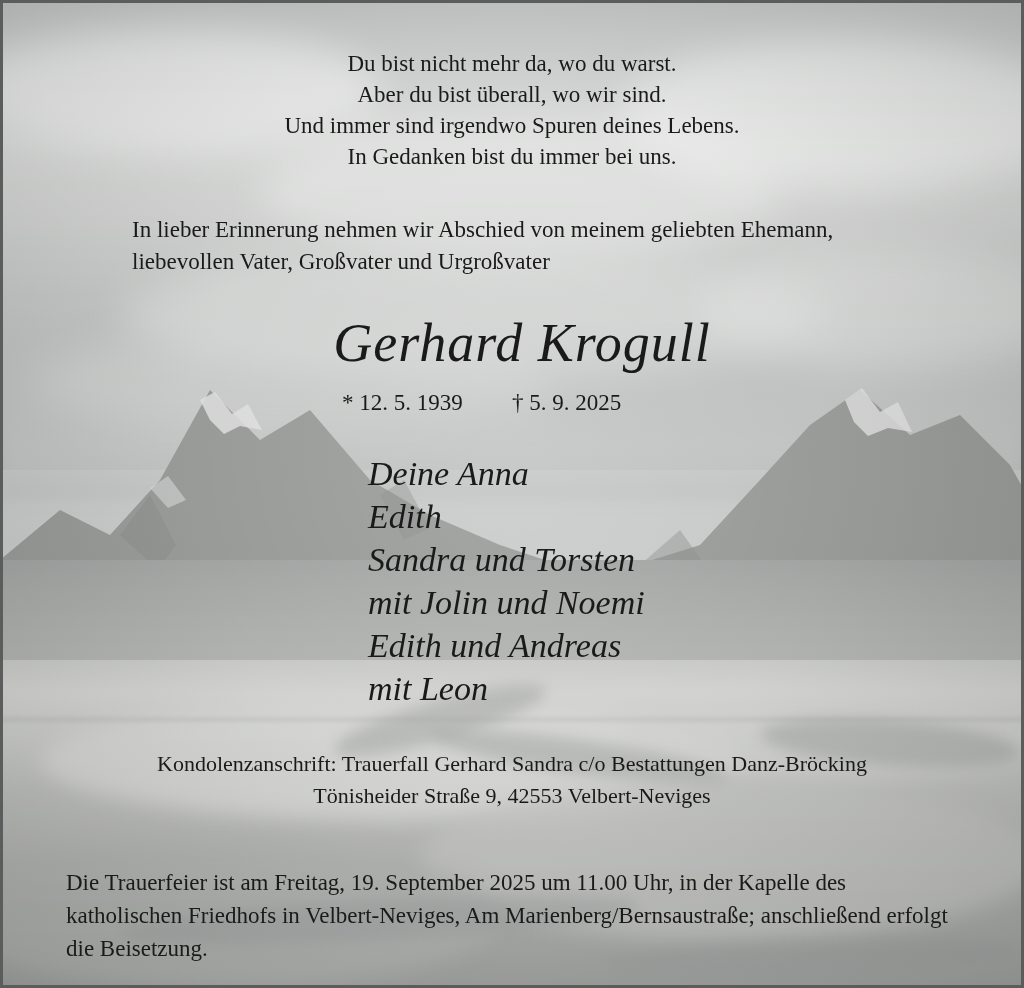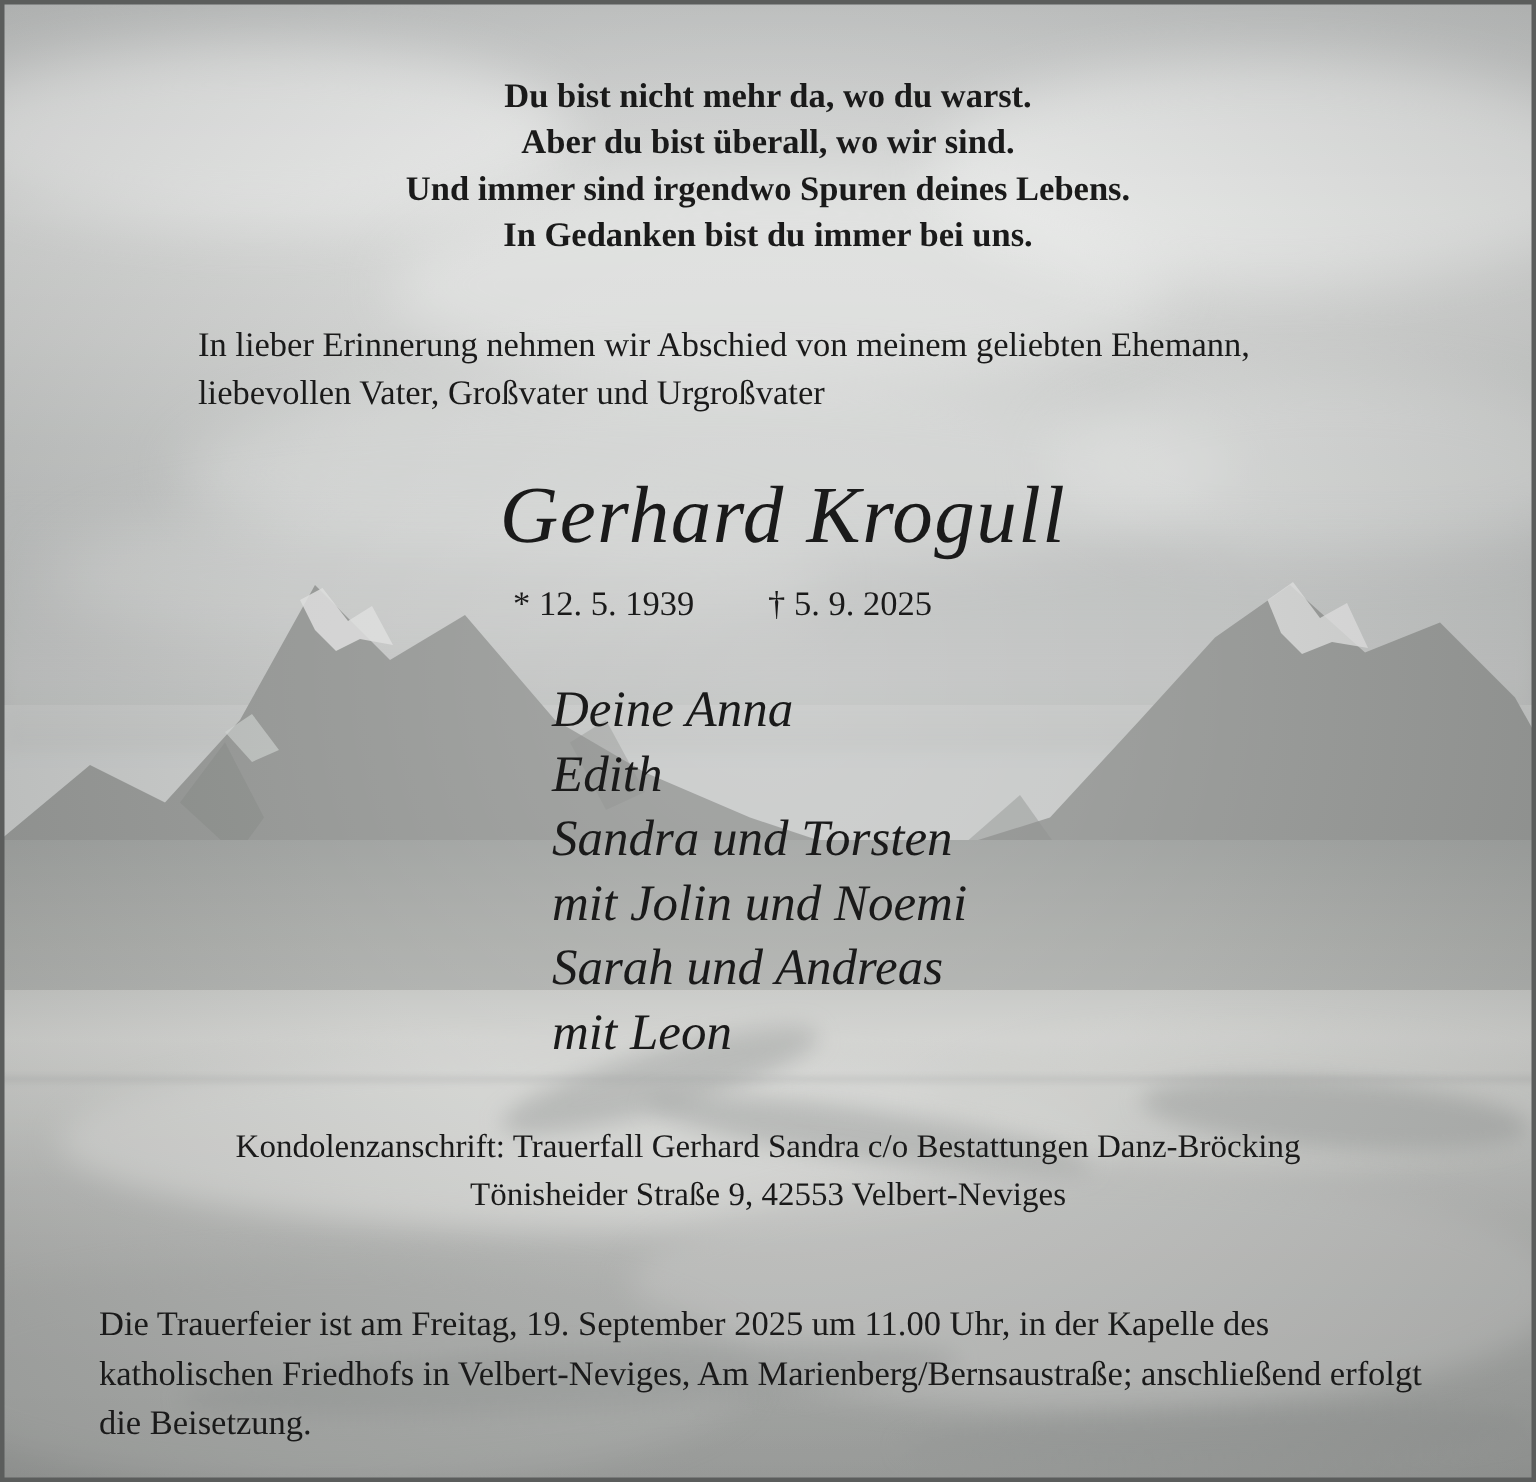--- a/index.html
+++ b/index.html
@@ -126,21 +126,21 @@
     inset: 0;
     color: #1a1a1a;
   }
   .poem {
     position: absolute;
     left: 0; top: 48px; width: 100%;
     text-align: center;
     font-size: 23px;
     line-height: 31px;
   }
-  .poem div { white-space: pre; font-weight: bold; }
+  .poem div { white-space: pre; }
   .intro {
     position: absolute;
     left: 132px; top: 214px; width: 800px;
     font-size: 23px;
     line-height: 32px;
     text-align: left;
   }
   .name {
     position: absolute;
     left: 0; top: 312px; width: 100%;
@@ -242,21 +242,21 @@
 
     <div class="dates">
       <span class="birth">* 12. 5. 1939</span><span class="death">† 5. 9. 2025</span>
     </div>
 
     <div class="family">
       <div>Deine Anna</div>
       <div>Edith</div>
       <div>Sandra und Torsten</div>
       <div>mit Jolin und Noemi</div>
-      <div>Sarah und Andreas</div>
+      <div>Edith und Andreas</div>
       <div>mit Leon</div>
     </div>
 
     <div class="condolence">
       <div>Kondolenzanschrift: Trauerfall Gerhard Sandra c/o Bestattungen Danz-Bröcking</div>
       <div>Tönisheider Straße 9, 42553 Velbert-Neviges</div>
     </div>
 
     <div class="ceremony">Die Trauerfeier ist am Freitag, 19. September 2025 um 11.00 Uhr, in der Kapelle des katholischen Friedhofs in Velbert-Neviges, Am Marienberg/Bernsaustraße; anschließend erfolgt die Beisetzung.</div>
 

